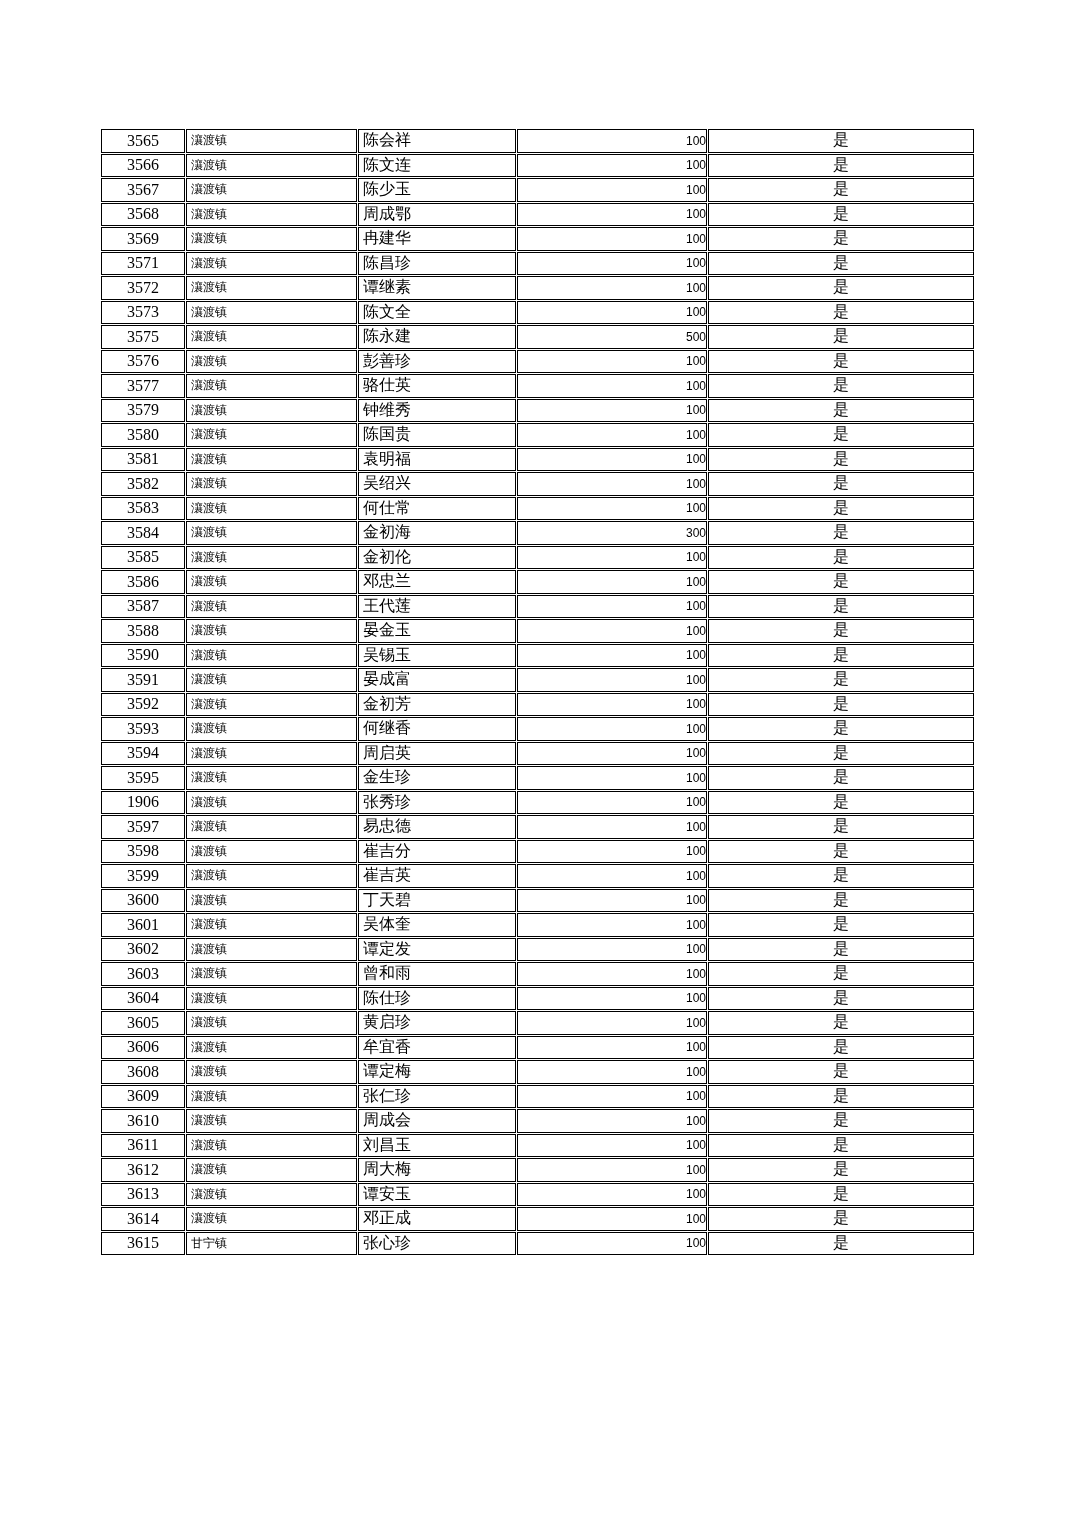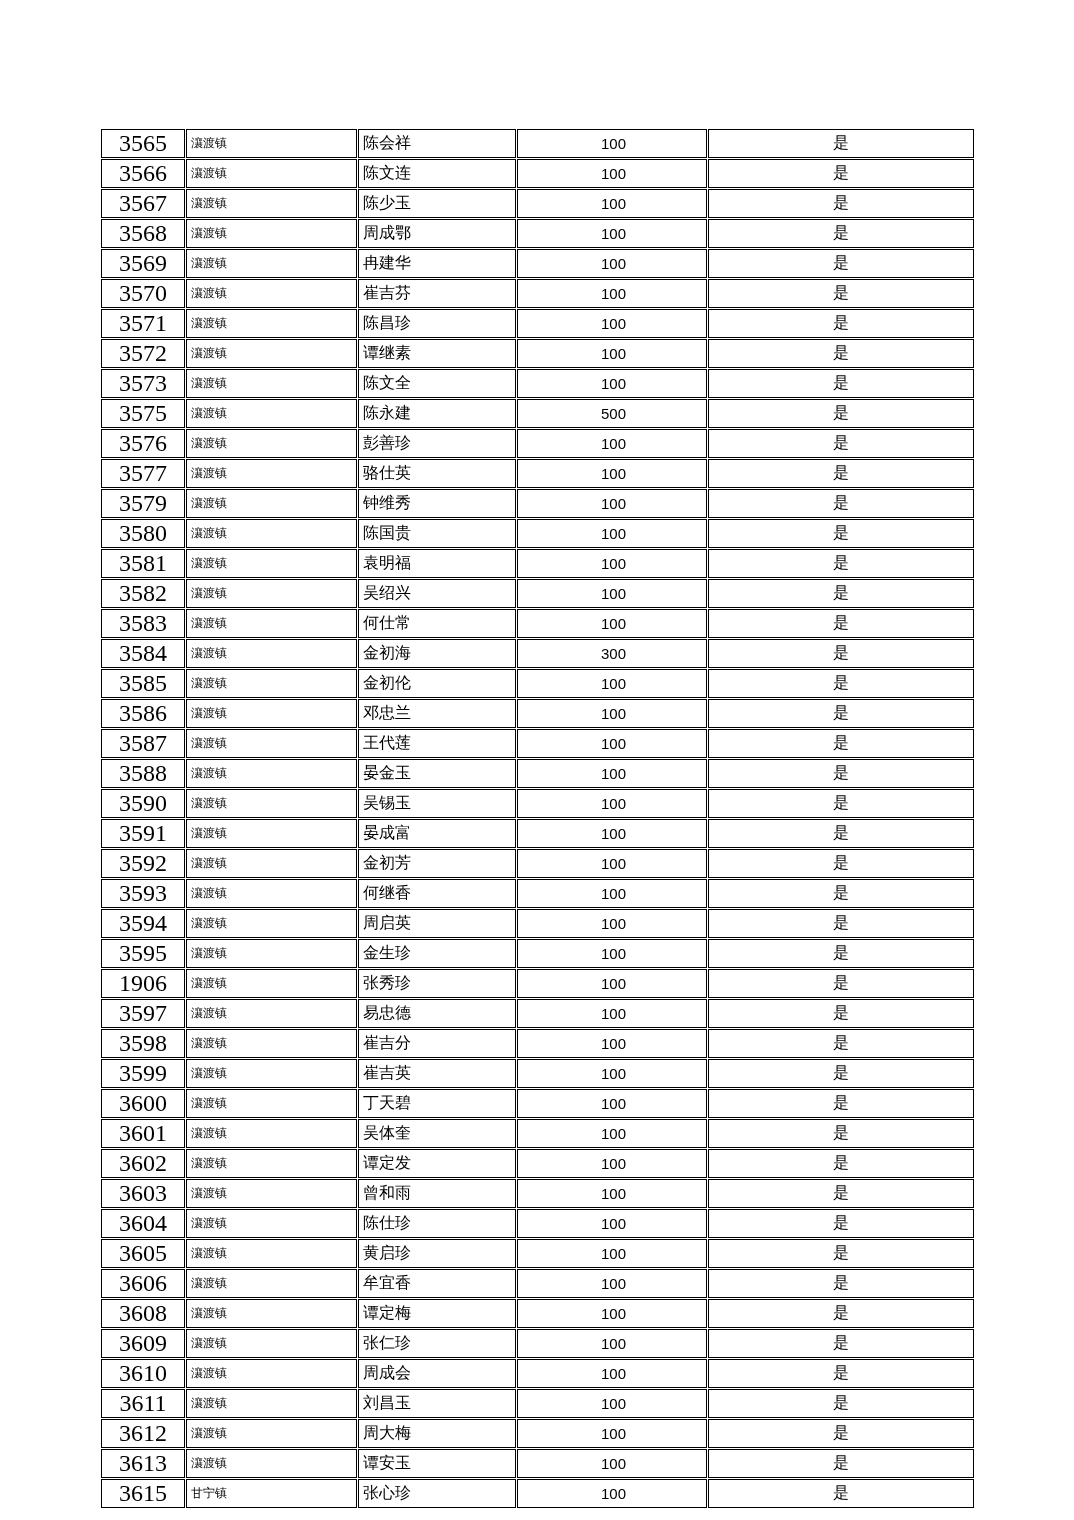--- a/index.html
+++ b/index.html
@@ -26,42 +26,42 @@
     overflow: hidden;
     white-space: nowrap;
     vertical-align: middle;
     color: #000000;
     background: #ffffff;
   }
   td.c0 {
     width: 82px;
     text-align: center;
     font-family: "Liberation Serif", "DejaVu Serif", serif;
-    font-size: 24px;
+    font-size: 16px;
   }
   td.c1 {
     width: 165px;
     text-align: left;
     padding-left: 4px;
     font-family: "Liberation Serif", "DejaVu Serif", serif;
     font-size: 12px;
   }
   td.c2 {
     width: 152px;
     text-align: left;
     padding-left: 4px;
     font-family: Liberation Sans, sans-serif;
     font-size: 16px;
   }
   td.c3 {
     width: 185px;
-    text-align: center;
+    text-align: right;
     padding-left: 3px;
     font-family: "Liberation Sans", "DejaVu Sans", sans-serif;
-    font-size: 15px;
+    font-size: 12px;
   }
   td.c4 {
     width: 264px;
     text-align: center;
     font-family: "Liberation Serif", "DejaVu Serif", serif;
     font-size: 16px;
   }
 </style>
 </head>
 <body>
@@ -102,27 +102,20 @@
   </tr>
 
   <tr>
     <td class="c0">3569</td>
     <td class="c1">瀼渡镇</td>
     <td class="c2">冉建华</td>
     <td class="c3">100</td>
     <td class="c4">是</td>
   </tr>
 
-  <tr>
-    <td class="c0">3570</td>
-    <td class="c1">瀼渡镇</td>
-    <td class="c2">崔吉芬</td>
-    <td class="c3">100</td>
-    <td class="c4">是</td>
-  </tr>
 
   <tr>
     <td class="c0">3571</td>
     <td class="c1">瀼渡镇</td>
     <td class="c2">陈昌珍</td>
     <td class="c3">100</td>
     <td class="c4">是</td>
   </tr>
 
   <tr>
@@ -426,20 +419,27 @@
   </tr>
 
   <tr>
     <td class="c0">3613</td>
     <td class="c1">瀼渡镇</td>
     <td class="c2">谭安玉</td>
     <td class="c3">100</td>
     <td class="c4">是</td>
   </tr>
 
+  <tr>
+    <td class="c0">3614</td>
+    <td class="c1">瀼渡镇</td>
+    <td class="c2">邓正成</td>
+    <td class="c3">100</td>
+    <td class="c4">是</td>
+  </tr>
 
   <tr>
     <td class="c0">3615</td>
     <td class="c1">甘宁镇</td>
     <td class="c2">张心珍</td>
     <td class="c3">100</td>
     <td class="c4">是</td>
   </tr>
 </tbody>
   </table>

